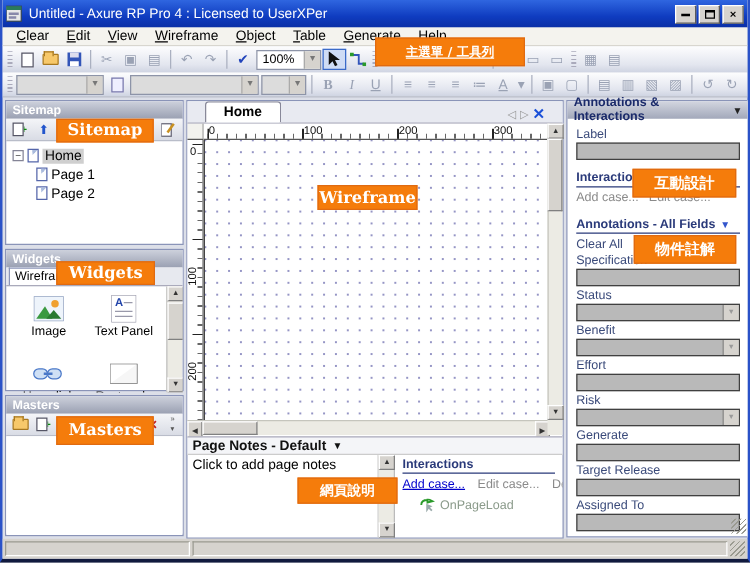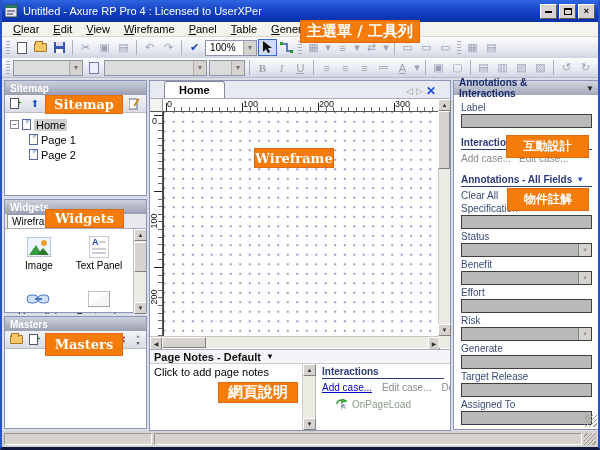--- a/index.html
+++ b/index.html
@@ -158,21 +158,21 @@
         <span class="glyph-max"></span>
       </span>
     <span class="winbtn">×</span>
   </div>
 
   <div class="menubar">
     <span class="menuitem">Clear</span>
     <span class="menuitem">Edit</span>
     <span class="menuitem">View</span>
     <span class="menuitem">Wireframe</span>
-    <span class="menuitem">Panel</span>
+    <span class="menuitem">Object</span>
     <span class="menuitem">Table</span>
     <span class="menuitem">Generate</span>
     <span class="menuitem">Help</span>
   </div>
 
   <div class="tbrow" id="tb1">
     <span class="grip"></span>
     <span class="ti">
         <span class="ic-page"></span>
       </span>
@@ -499,22 +499,22 @@
     </div>
     <div class="gripbox"></div>
   </div>
 
   <div id="statusbar">
     <div class="scell" style="width:148px;"></div>
     <div class="scell" style="flex:1;"></div>
     <div class="gripbox" style="position:static;"></div>
   </div>
 
-  <div class="olabel" style="left:298px;top:20px;width:120px;height:23px;font-size:15px;">主選單 / 工具列</div>
+  <div class="olabel" style="left:298px;top:30px;width:120px;height:23px;font-size:10px;text-decoration:underline;">主選單 / 工具列</div>
   <div class="olabel" style="left:43px;top:95px;width:78px;height:19px;font-size:13px;">Sitemap</div>
   <div class="olabel" style="left:43px;top:209px;width:79px;height:19px;font-size:13px;">Widgets</div>
   <div class="olabel" style="left:43px;top:333px;width:78px;height:23px;font-size:13px;">Masters</div>
   <div class="olabel" style="left:252px;top:148px;width:80px;height:20px;font-size:13px;">Wireframe</div>
-  <div class="olabel" style="left:216px;top:382px;width:80px;height:21px;font-size:15px;">網頁說明</div>
+  <div class="olabel" style="left:236px;top:382px;width:80px;height:21px;font-size:11px;">網頁說明</div>
   <div class="olabel" style="left:504px;top:135px;width:83px;height:23px;font-size:12px;">互動設計</div>
   <div class="olabel" style="left:505px;top:188px;width:82px;height:23px;font-size:12px;">物件註解</div>
 
 </div>
 
 </body></html>

